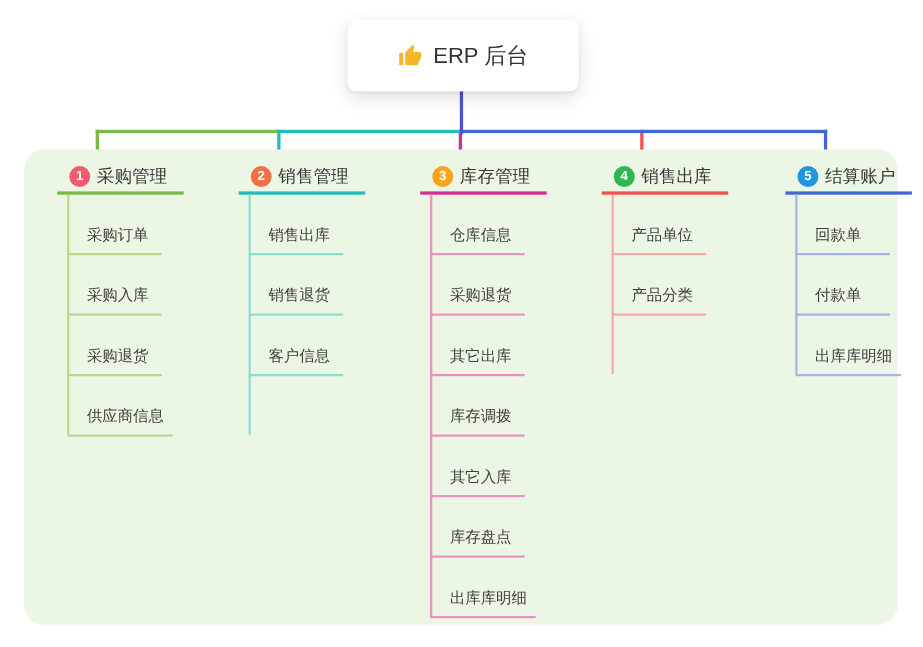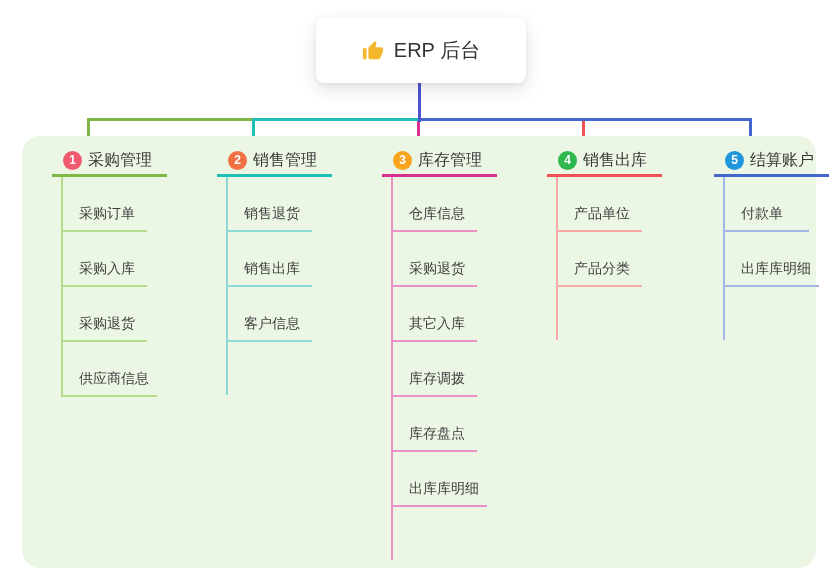--- a/index.html
+++ b/index.html
@@ -92,48 +92,51 @@
       </div>
     </div>
     <div class="branch" style="left: 195px; --main: #1fbfb5; --light: #8cdcd6;">
       <div class="branch-header">
         <span class="badge" style="background: rgb(240, 112, 68);">2</span>
         <span>销售管理</span>
       </div>
       <div class="children">
         <div class="spine" style="height: 218px;"></div>
         <div class="child">
-          <span>销售退货</span>
+          <span>销售出库</span>
         </div>
         <div class="child">
-          <span>销售出库</span>
+          <span>销售退货</span>
         </div>
         <div class="child">
           <span>客户信息</span>
         </div>
       </div>
     </div>
     <div class="branch" style="left: 360px; --main: #d5308f; --light: #eb90c5;">
       <div class="branch-header">
         <span class="badge" style="background: rgb(248, 164, 29);">3</span>
         <span>库存管理</span>
       </div>
       <div class="children">
         <div class="spine" style="height: 383px;"></div>
         <div class="child">
           <span>仓库信息</span>
         </div>
         <div class="child">
           <span>采购退货</span>
         </div>
         <div class="child">
-          <span>其它入库</span>
+          <span>其它出库</span>
         </div>
         <div class="child">
           <span>库存调拨</span>
+        </div>
+        <div class="child">
+          <span>其它入库</span>
         </div>
         <div class="child">
           <span>库存盘点</span>
         </div>
         <div class="child">
           <span>出库库明细</span>
         </div>
       </div>
     </div>
     <div class="branch" style="left: 525px; --main: #f05152; --light: #f8a8a5;">
@@ -152,20 +155,23 @@
       </div>
     </div>
     <div class="branch" style="left: 692px; --main: #4467cf; --light: #a4b4e4;">
       <div class="branch-header">
         <span class="badge" style="background: rgb(32, 150, 221);">5</span>
         <span>结算账户</span>
       </div>
       <div class="children">
         <div class="spine" style="height: 163px;"></div>
         <div class="child">
+          <span>回款单</span>
+        </div>
+        <div class="child">
           <span>付款单</span>
         </div>
         <div class="child">
           <span>出库库明细</span>
         </div>
       </div>
     </div>
   </div>
 
 </body></html>

